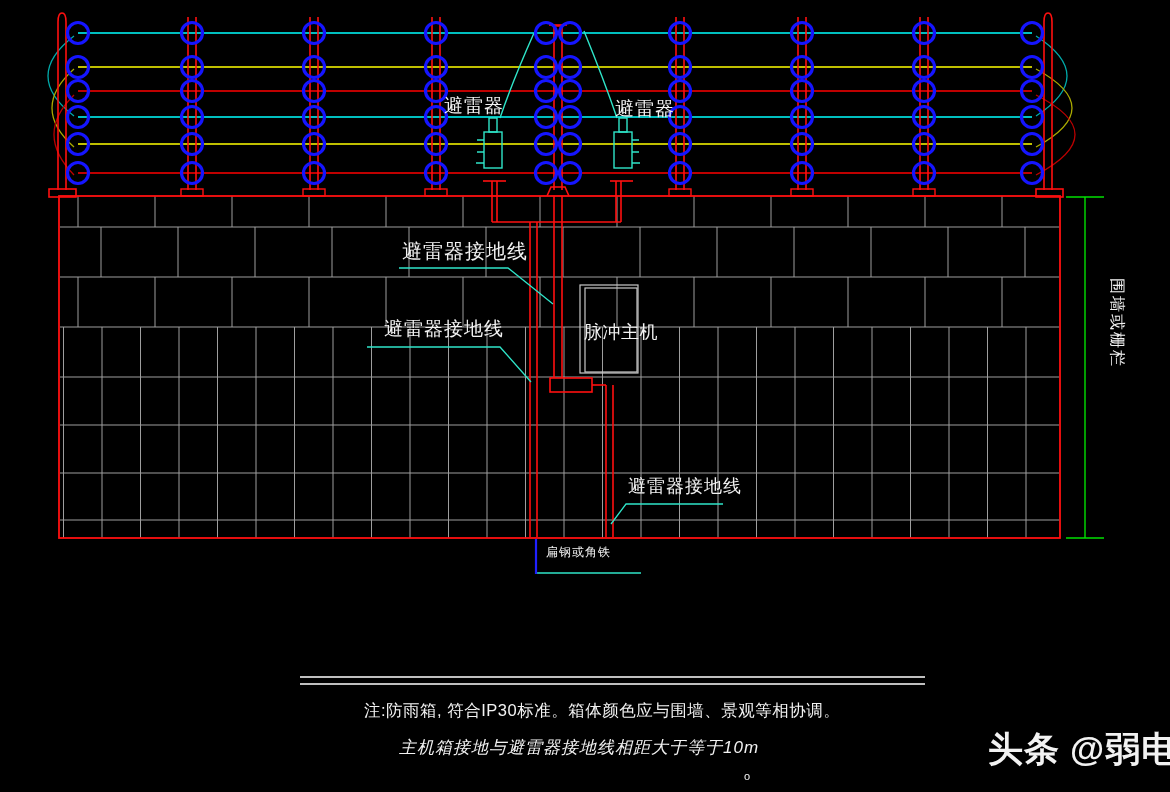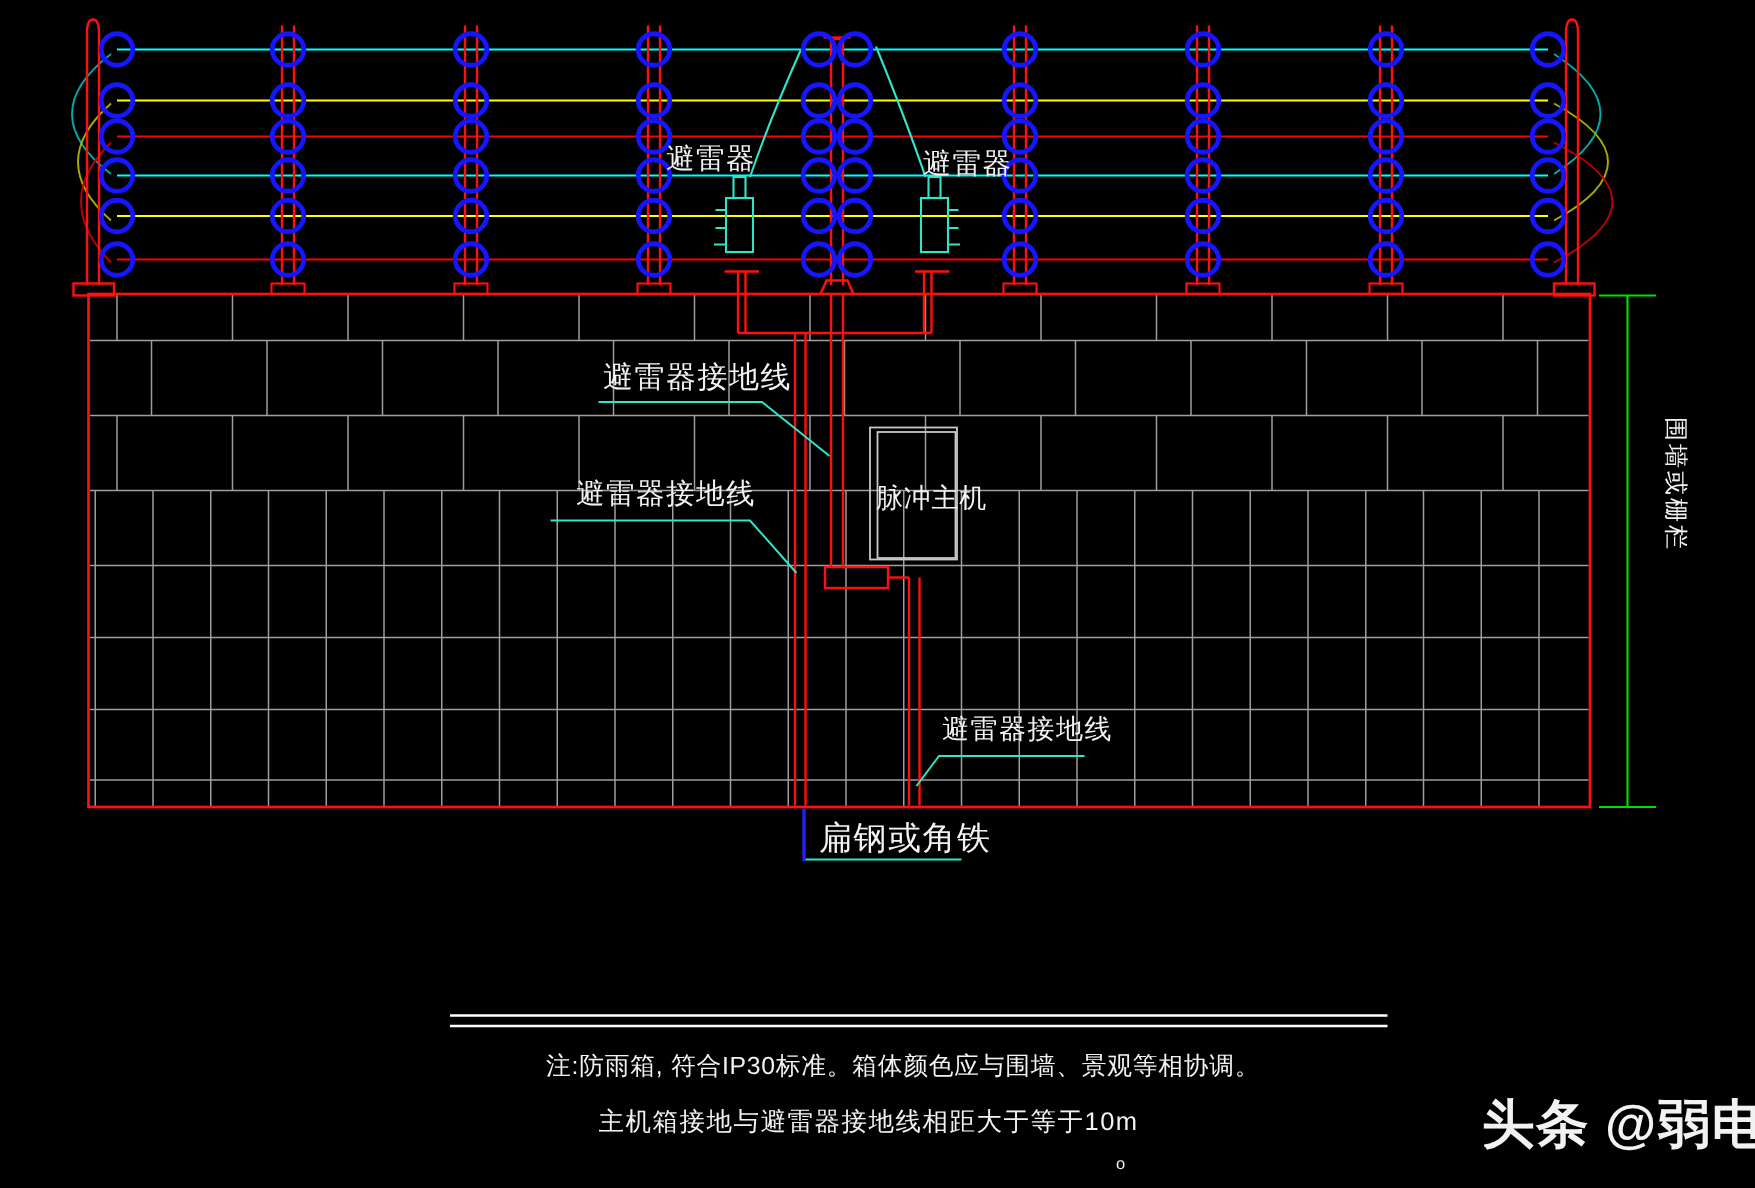--- a/index.html
+++ b/index.html
@@ -7,30 +7,30 @@
     position:relative;width:1170px;height:792px;background:#000;overflow:hidden;
     font-family:"Liberation Sans","DejaVu Sans",sans-serif;color:#f2f2f2;
   }
   #linework{position:absolute;left:0;top:0;}
   .lbl{position:absolute;white-space:nowrap;color:#f2f2f2;font-weight:400;}
   .lbl-arrester{font-size:19px;letter-spacing:1px;}
   #hv-label{left:402px;top:238px;font-size:20px;letter-spacing:1px;}
   #ground-label{left:384px;top:316px;font-size:19px;letter-spacing:1px;}
   #host-label{left:584px;top:320px;font-size:18px;letter-spacing:0.5px;font-family:Liberation Serif, serif;}
   #powercomm-label{left:628px;top:474px;font-size:18px;letter-spacing:1px;}
-  #flatsteel-label{left:546px;top:544px;font-size:22px;letter-spacing:1px;}
+  #flatsteel-label{left:546px;top:544px;font-size:12px;letter-spacing:1px;}
   #arrester-left-label{left:444px;top:93px;}
   #arrester-right-label{left:615px;top:96px;}
   #wall-fence-label{
     left:1127px;top:278px;font-size:16px;letter-spacing:2px;
     transform:rotate(90deg);transform-origin:top left;
   }
   #title{left:303px;top:610px;font-size:30px;letter-spacing:0.5px;}
   #note1{left:364px;top:700px;font-size:16.5px;letter-spacing:0.5px;}
-  #note2{left:399px;top:736px;font-size:17px;letter-spacing:1px;}
+  #note2{left:399px;top:736px;font-size:17px;letter-spacing:1px;font-style:italic;}
   #stray{left:744px;top:770px;font-size:11px;}
   #watermark{left:988px;top:726px;font-size:35px;font-weight:800;letter-spacing:1px;}
   #watermark .handle{font-weight:700;margin-left:10px;}
 </style>
 </head>
 <body>
 
 <div id="stage">
 
   <svg id="linework" width="1170" height="792" viewBox="0 0 1170 792">

